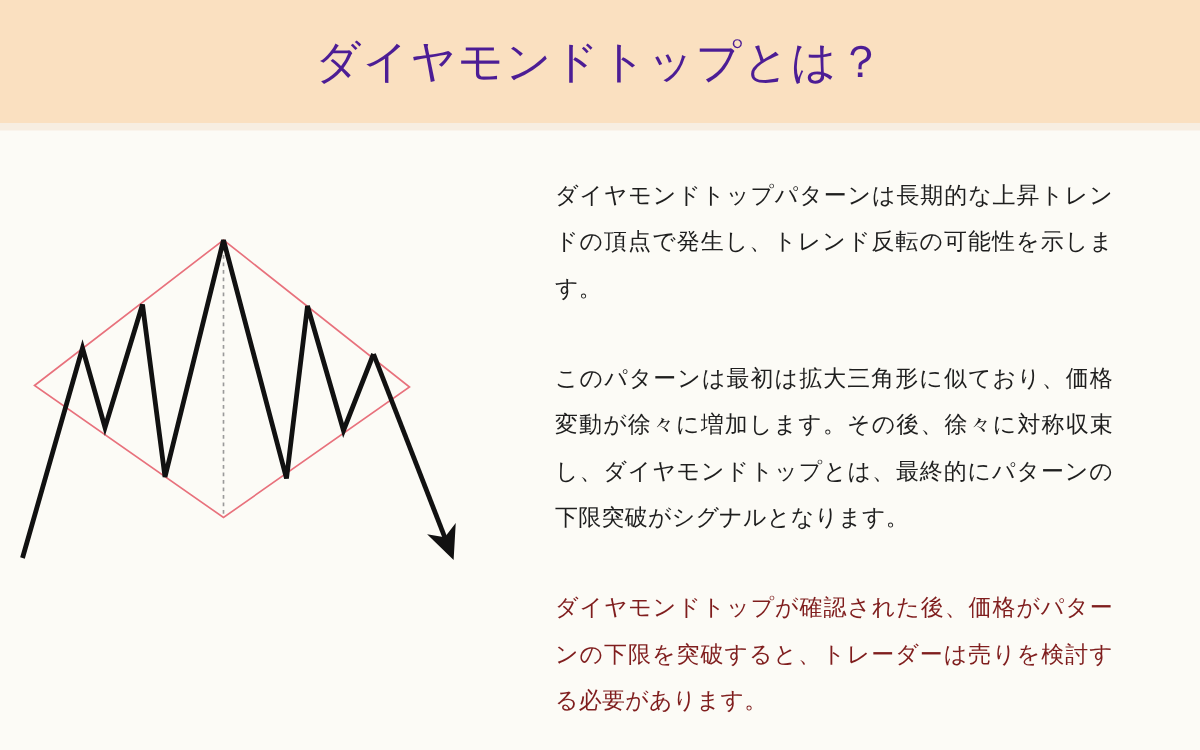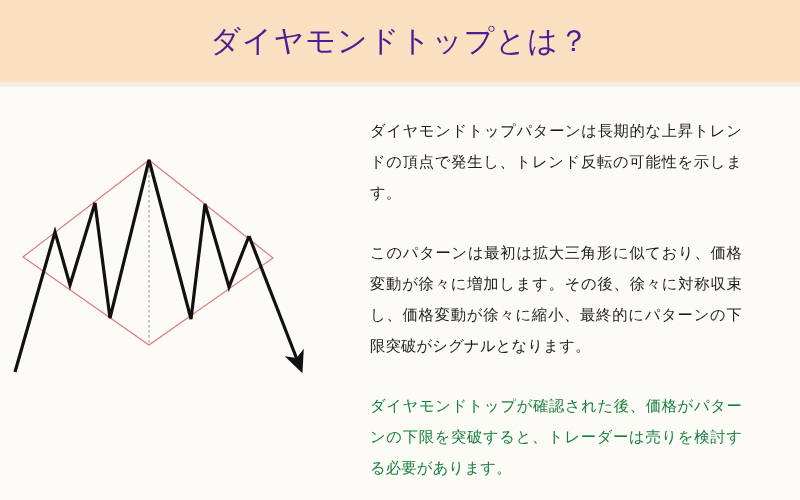--- a/index.html
+++ b/index.html
@@ -114,18 +114,18 @@
         <line id="center-axis" x1="149" y1="73" x2="149" y2="258" stroke="#9A9A9A" stroke-width="1.1" stroke-dasharray="2.5,2.5"></line>
 
         <polyline id="price-line" points="15,285 55,145 70,198 95,116 110,231 149,73 191,232 205,117 229,200 249,149" fill="none" stroke="#111111" stroke-width="3.2" stroke-linejoin="miter" stroke-linecap="butt"></polyline>
 
         <line id="breakout-arrow" x1="249" y1="149" x2="298" y2="275" stroke="#111111" stroke-width="3.2" marker-end="url(#arrowhead)"></line>
       </svg>
     </div>
 
     <div class="text-pane">
       <p class="para" style="color: rgb(30, 30, 30);">ダイヤモンドトップパターンは長期的な上昇トレンドの頂点で発生し、トレンド反転の可能性を示します。</p>
-      <p class="para" style="color: rgb(30, 30, 30);">このパターンは最初は拡大三角形に似ており、価格変動が徐々に増加します。その後、徐々に対称収束し、価格変動が徐々に縮小、最終的にパターンの下限突破がシグナルとなります。</p>
-      <p class="para" style="color: #15803d;">ダイヤモンドトップが確認された後、価格がパターンの下限を突破すると、トレーダーは売りを検討する必要があります。</p>
+      <p class="para" style="color: rgb(30, 30, 30);">このパターンは最初は拡大三角形に似ており、価格変動が徐々に増加します。その後、徐々に対称収束し、ダイヤモンドトップとは、最終的にパターンの下限突破がシグナルとなります。</p>
+      <p class="para" style="color: #7f1d1d;">ダイヤモンドトップが確認された後、価格がパターンの下限を突破すると、トレーダーは売りを検討する必要があります。</p>
     </div>
 
   </div>
 </div>
 
 </body></html>

